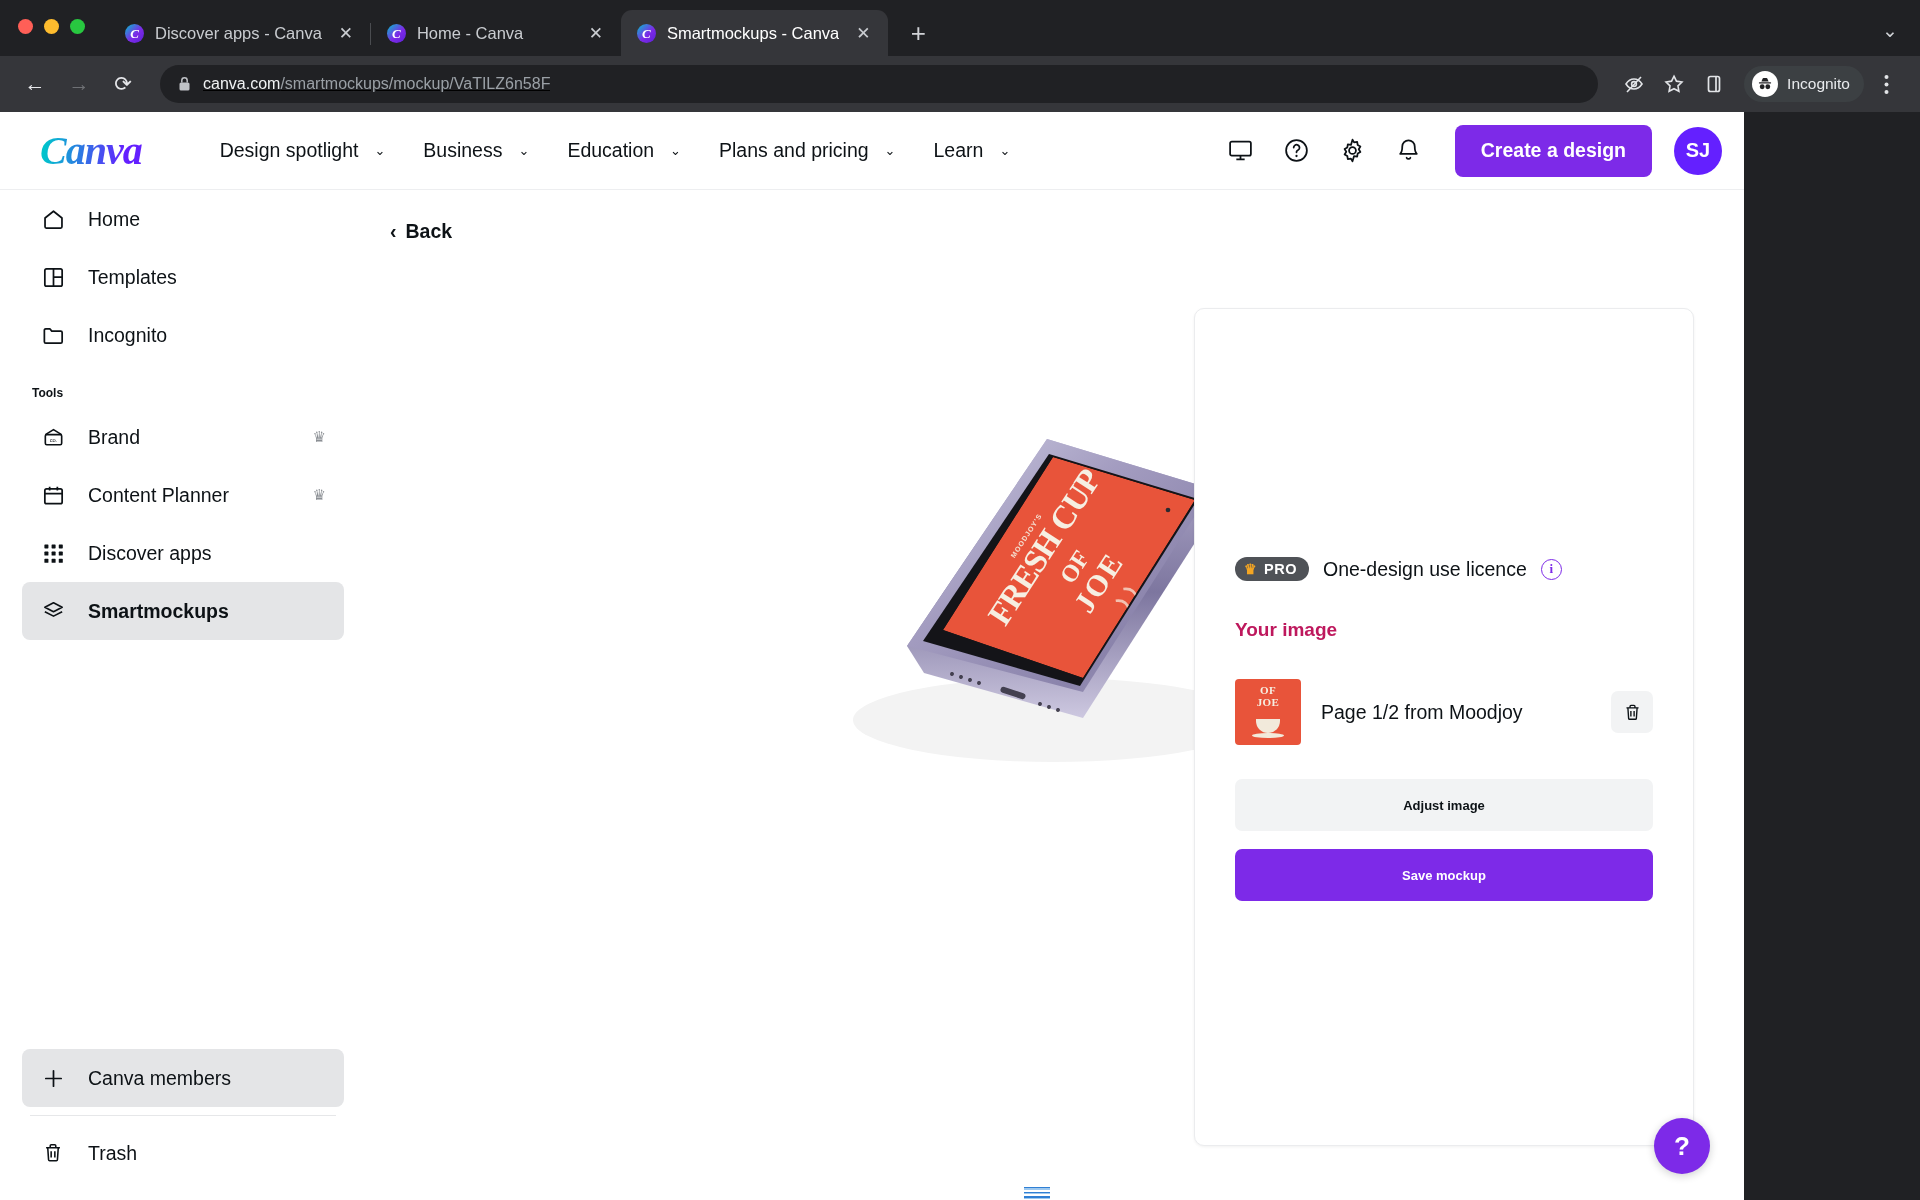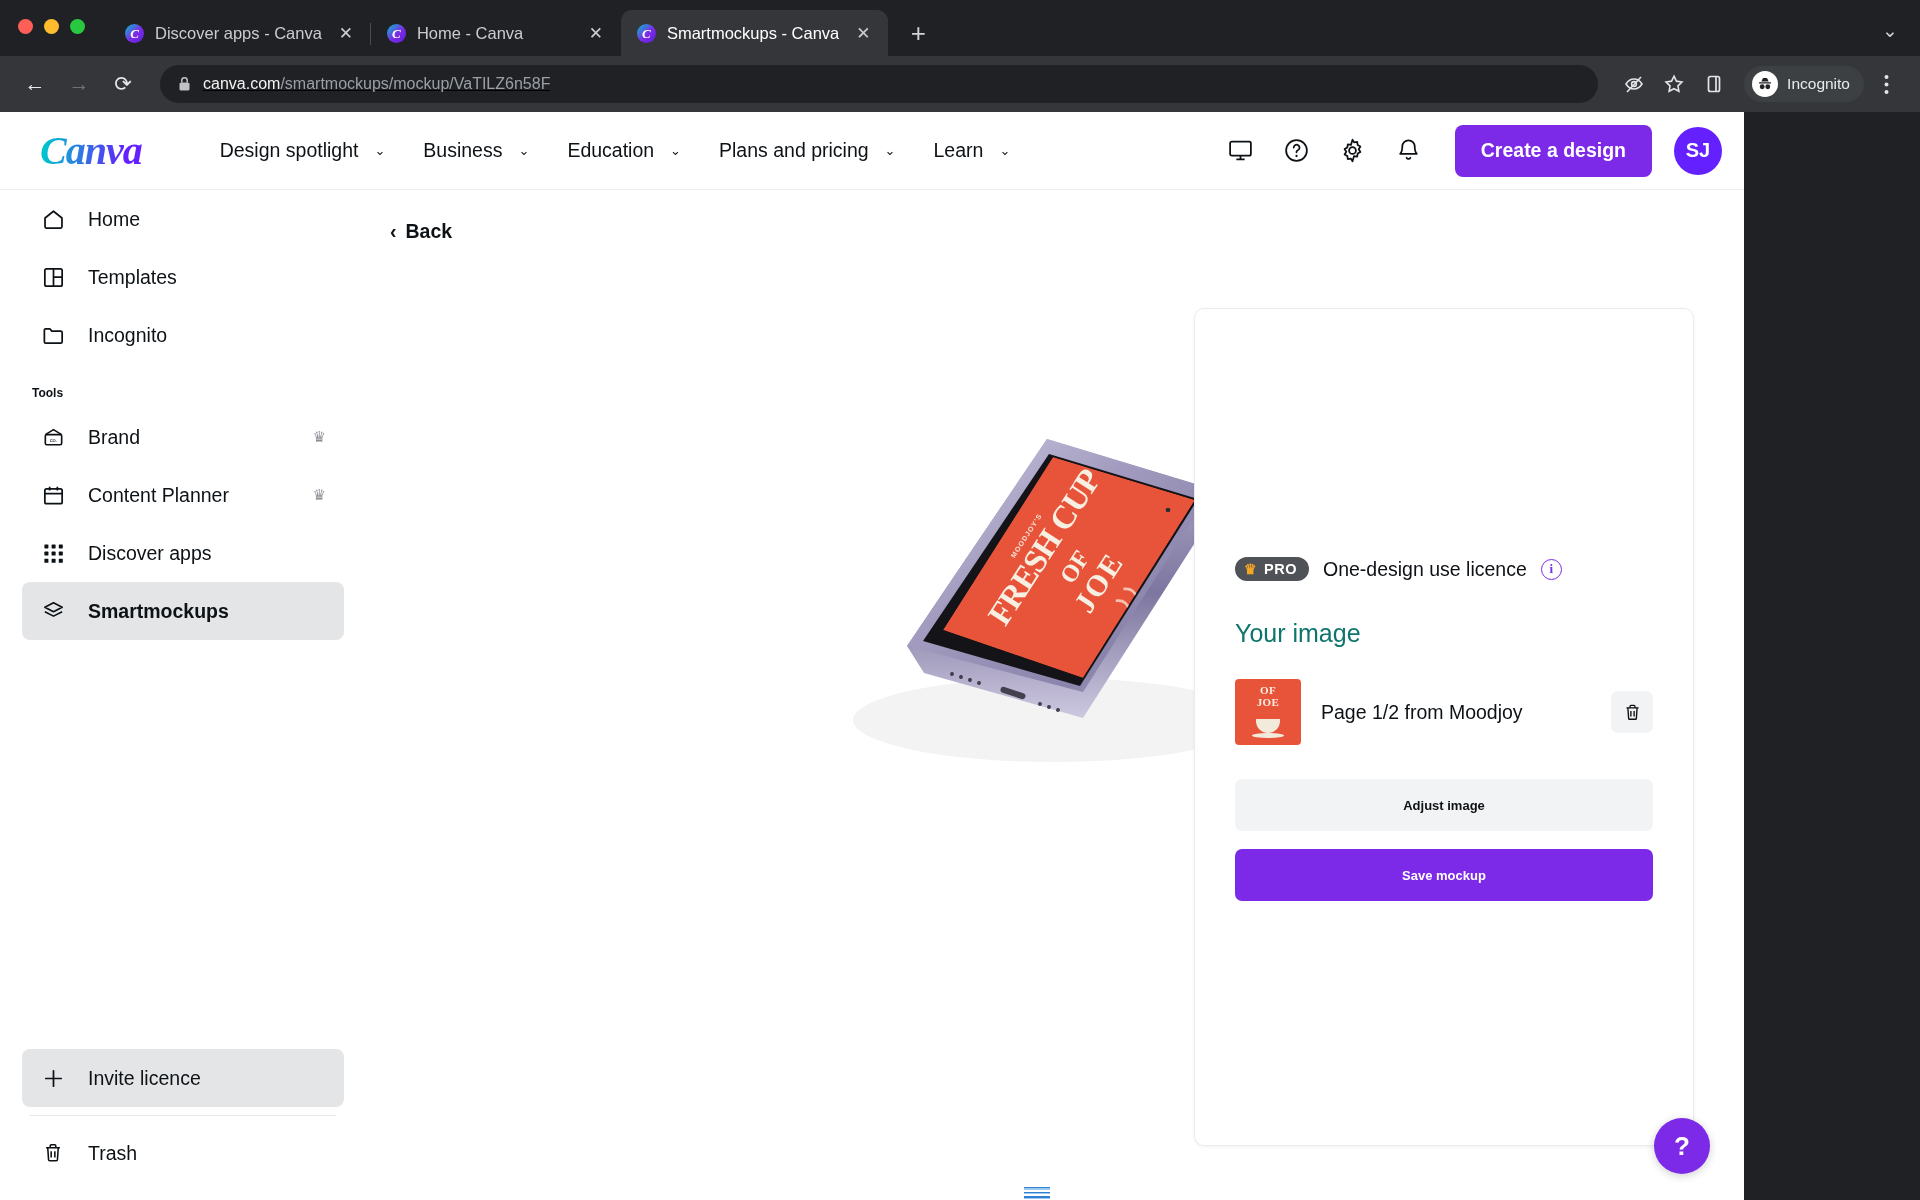--- a/index.html
+++ b/index.html
@@ -209,21 +209,21 @@
   .crown-gold { color: #f5a623; font-size: 14px; }
   .licence-text { font-size: 19.5px; color: #0d1216; }
   .info-icon {
     width: 21px; height: 21px; border-radius: 50%;
     border: 1.6px solid #7d2ae8; color: #7d2ae8;
     display: flex; align-items: center; justify-content: center;
     font-size: 13px; font-weight: 700; font-family: "Liberation Serif", serif;
   }
   .your-image-title {
     position: absolute; left: 40px; top: 310px;
-    font-size: 25px; font-weight: 400; color: #0f766e;
+    font-size: 19px; font-weight: 700; color: #be185d;
   }
   .image-row {
     position: absolute; left: 40px; right: 40px; top: 370px;
     display: flex; align-items: center; gap: 20px;
   }
   .thumb {
     width: 66px; height: 66px; border-radius: 4px; flex: 0 0 auto;
     background: #e8543a; position: relative; overflow: hidden;
   }
   .thumb-txt {
@@ -500,21 +500,21 @@
           <span class="side-label">Smartmockups</span>
         </div>
 
         <div class="sidebar-bottom">
           <div class="side-item active" style="font-weight:400;">
             <span class="side-icon">
               <svg width="25" height="25" viewBox="0 0 26 26" fill="none" stroke="#0d1216" stroke-width="1.8">
                 <path d="M13 5v16M5 13h16" stroke-linecap="round"></path>
               </svg>
             </span>
-            <span class="side-label">Invite licence</span>
+            <span class="side-label">Canva members</span>
           </div>
           <div class="sidebar-divider"></div>
           <div class="side-item">
             <span class="side-icon">
               <svg width="24" height="24" viewBox="0 0 26 26" fill="none" stroke="#0d1216" stroke-width="1.7">
                 <path d="M5.5 7.3h15M10 7.3V5.2c0-.6.5-1.1 1.1-1.1h3.8c.6 0 1.1.5 1.1 1.1v2.1"></path>
                 <path d="M7.3 7.3l.9 13a1.2 1.2 0 001.2 1.1h7.2a1.2 1.2 0 001.2-1.1l.9-13" stroke-linejoin="round"></path>
                 <path d="M11 11v7M15 11v7"></path>
               </svg>
             </span>

